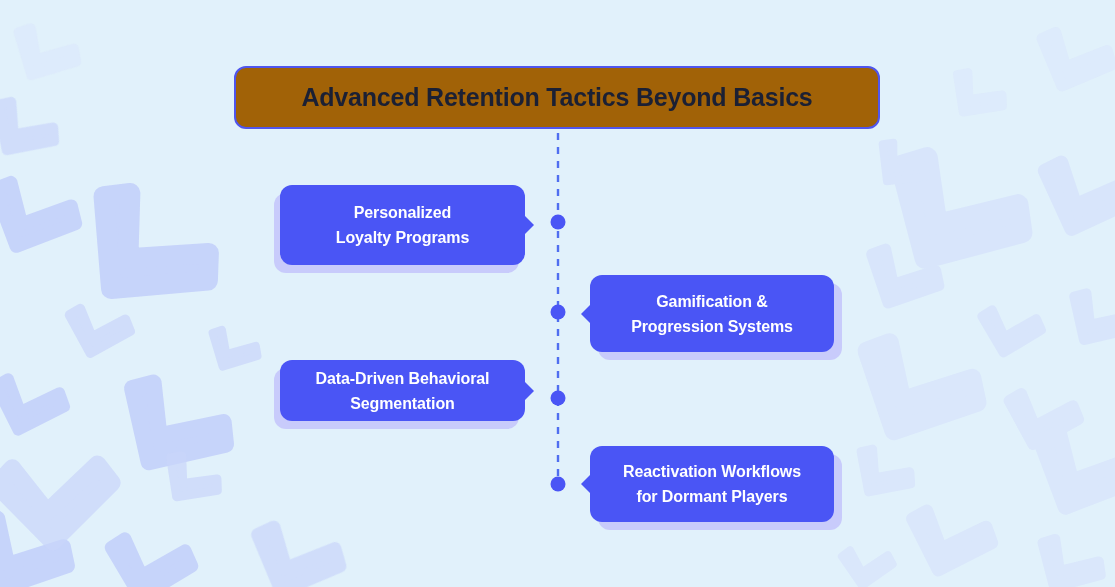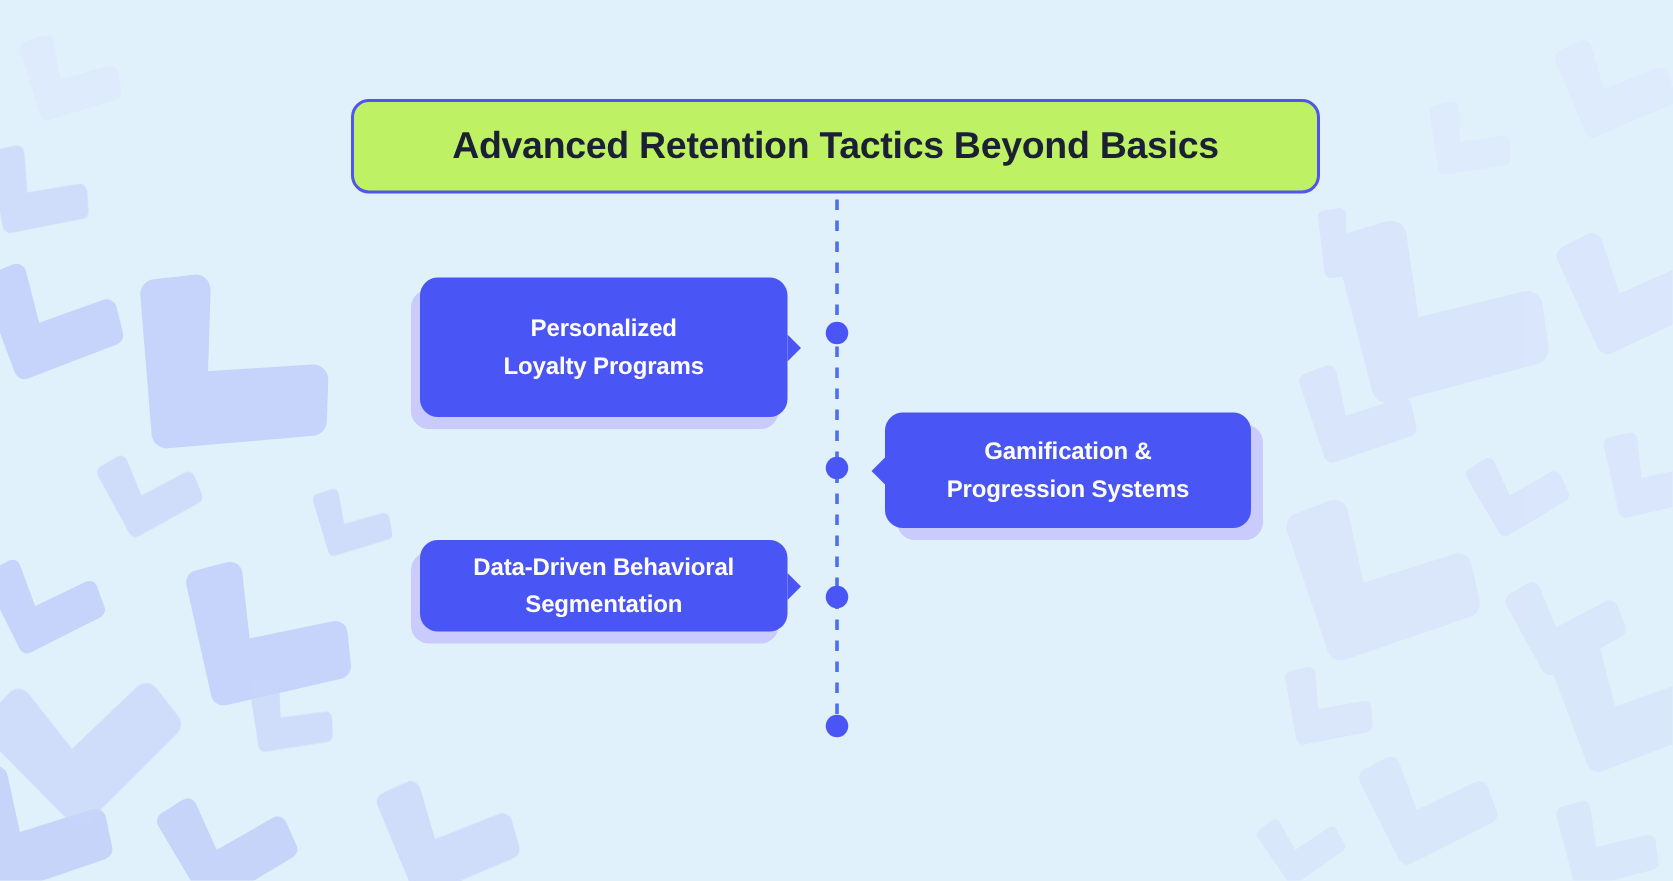--- a/index.html
+++ b/index.html
@@ -24,21 +24,21 @@
     width:1115px; height:587px;
   }
 
   
   #title-box {
     position:absolute;
     left:234px; top:66px;
     width:646px; height:63px;
     border:2px solid #4f55ee;
     border-radius:12px;
-    background:#bef264;
+    background:#a16207;
     display:flex; align-items:center; justify-content:center;
   }
   #title-text {
     font-size:25px;
     font-weight:bold;
     color:#1b2034;
     letter-spacing:-0.2px;
     white-space:nowrap;
   }
 
@@ -163,21 +163,21 @@
   </div>
 
   <svg id="timeline-svg" viewBox="0 0 1115 587" xmlns="http://www.w3.org/2000/svg" aria-hidden="true">
     <line id="timeline-line" x1="558" y1="133" x2="558" y2="485" stroke="#4f6ef0" stroke-width="2.4" stroke-dasharray="7 7"></line>
     <circle cx="558" cy="222" r="7.5" fill="#4a55f5"></circle>
     <circle cx="558" cy="312" r="7.5" fill="#4a55f5"></circle>
     <circle cx="558" cy="398" r="7.5" fill="#4a55f5"></circle>
     <circle cx="558" cy="484" r="7.5" fill="#4a55f5"></circle>
   </svg>
 
-  <div class="node left" style="left:280px; top:185px; width:245px; height:93px;">
+  <div class="node left" style="left:280px; top:185px; width:245px; height:80px;">
     <div class="node-shadow"></div>
     <div class="node-body">
       <span class="node-label">Personalized
 Loyalty Programs</span>
     </div>
     <div class="node-tail"></div>
   </div>
 
   <div class="node right" style="left:590px; top:275px; width:244px; height:77px;">
     <div class="node-shadow"></div>
@@ -190,14 +190,22 @@
 
   <div class="node left" style="left:280px; top:360px; width:245px; height:61px;">
     <div class="node-shadow"></div>
     <div class="node-body">
       <span class="node-label">Data-Driven Behavioral
 Segmentation</span>
     </div>
     <div class="node-tail"></div>
   </div>
 
+  <div class="node right" style="left:590px; top:446px; width:244px; height:76px;">
+    <div class="node-shadow"></div>
+    <div class="node-body">
+      <span class="node-label">Reactivation Workflows
+for Dormant Players</span>
+    </div>
+    <div class="node-tail"></div>
+  </div>
 
 </div>
 
 </body></html>

